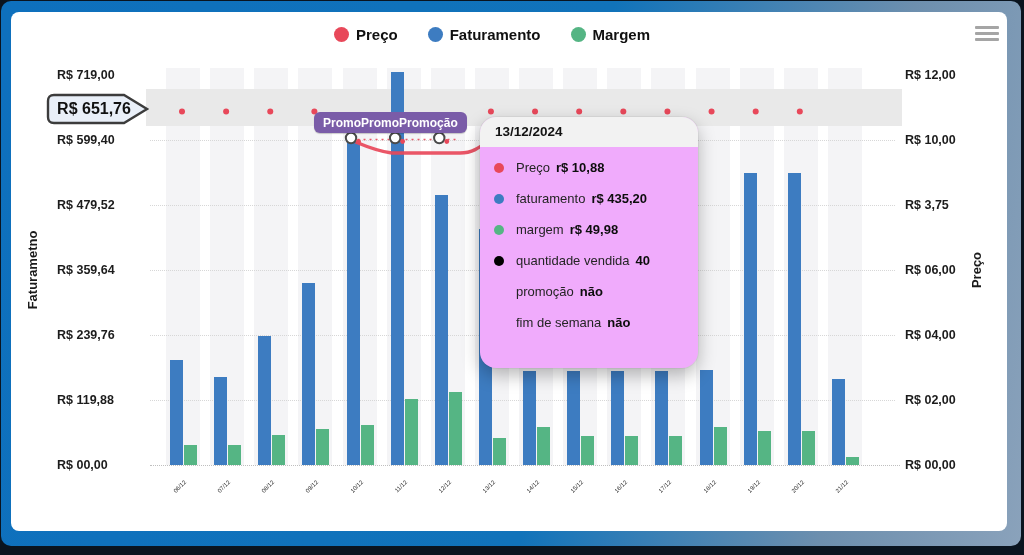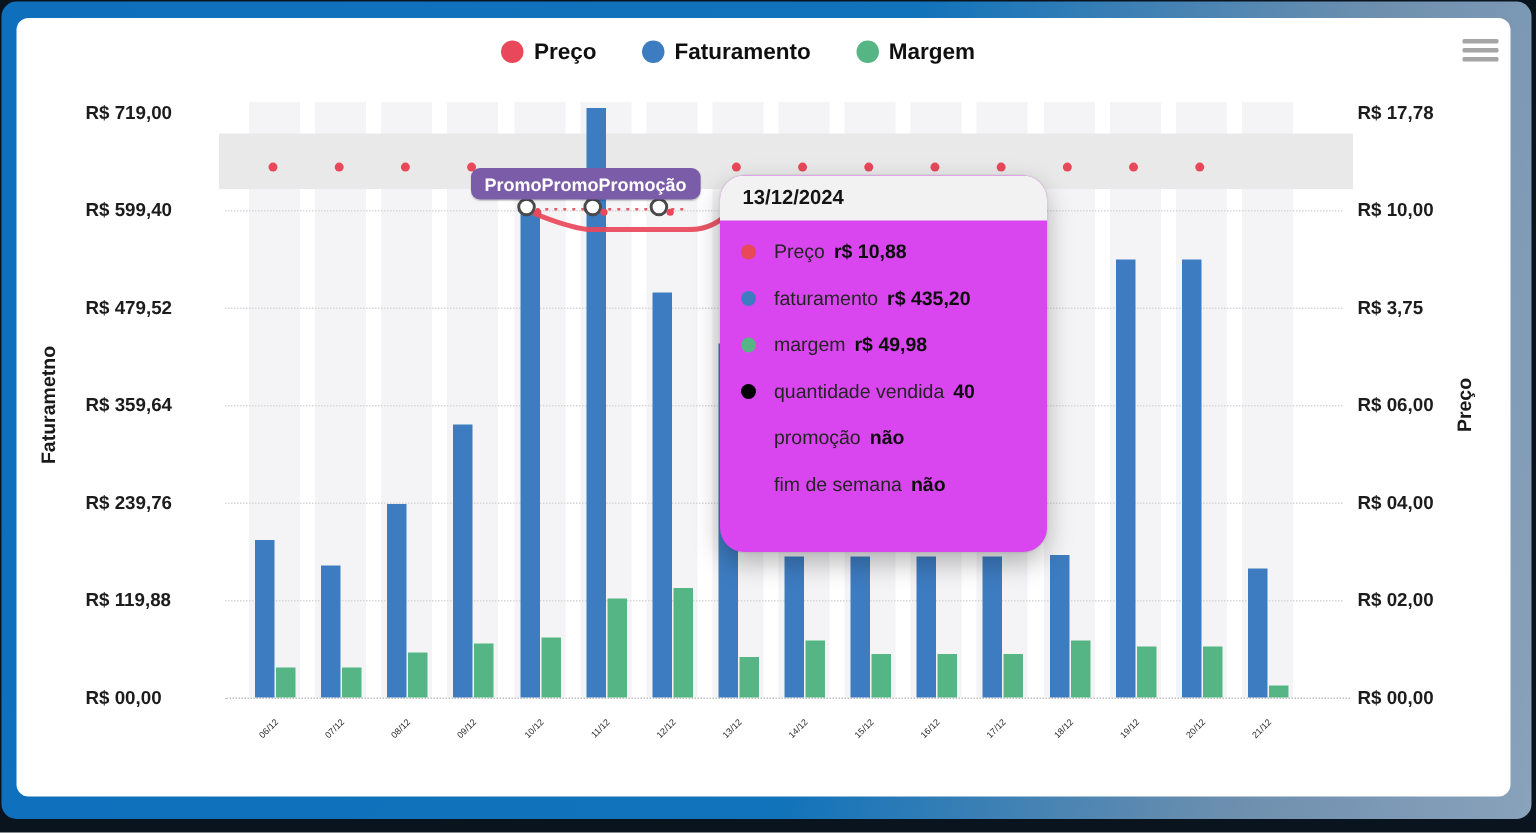--- a/index.html
+++ b/index.html
@@ -50,21 +50,21 @@
   #overlay{position:absolute;left:0;top:0;pointer-events:none;}
 
   .flag{position:absolute;left:46px;top:93px;width:104px;height:32px;}
   .flag .txt{position:absolute;left:10px;top:0;width:76px;height:32px;display:flex;align-items:center;justify-content:center;
     font-size:16px;font-weight:700;color:#111;}
 
   .badge{position:absolute;left:314px;top:112px;height:21px;padding:0 9px;background:#7a5ca8;border-radius:6px;
     display:flex;align-items:center;box-shadow:0 1px 1px rgba(0,0,0,.2);}
   .badge span{font-size:12px;font-weight:700;color:#ffffff;white-space:nowrap;}
 
-  .tooltip{position:absolute;left:480px;top:117px;width:218px;height:251px;background:#d946ef;border-radius:16px;
+  .tooltip{position:absolute;left:480px;top:117px;width:218px;height:251px;background:#f0abfc;border-radius:16px;
     box-shadow:0 7px 18px rgba(0,0,0,.28), 0 0 0 1px rgba(0,0,0,.04);overflow:hidden;}
   .tt-head{height:30px;line-height:30px;padding:0 15px;background:#f2f2f2;font-size:13.5px;font-weight:700;color:#141414;}
   .tt-body{padding:5px 14px 0 14px;}
   .tt-row{display:flex;align-items:center;height:31px;}
   .tt-dot{width:10px;height:10px;border-radius:50%;margin-right:12px;flex:0 0 10px;}
   .tt-dot.none{background:transparent;}
   .tt-lbl{font-size:13px;color:#242424;}
   .tt-val{font-size:13px;font-weight:700;color:#0d0d0d;margin-left:6px;}
 
   .xlab{position:absolute;top:479px;width:34px;text-align:right;font-size:6px;color:#2a2a2a;
@@ -179,20 +179,26 @@
           <circle cx="490.91" cy="111.39999999999998" r="3" fill="#e8485a"></circle>
           <circle cx="535.04" cy="111.39999999999998" r="3" fill="#e8485a"></circle>
           <circle cx="579.1700000000001" cy="111.39999999999998" r="3" fill="#e8485a"></circle>
           <circle cx="623.3" cy="111.39999999999998" r="3" fill="#e8485a"></circle>
           <circle cx="667.4300000000001" cy="111.39999999999998" r="3" fill="#e8485a"></circle>
           <circle cx="711.5600000000001" cy="111.39999999999998" r="3" fill="#e8485a"></circle>
           <circle cx="755.69" cy="111.39999999999998" r="3" fill="#e8485a"></circle>
           <circle cx="799.82" cy="111.39999999999998" r="3" fill="#e8485a"></circle>
         </svg>
 
+      <div class="flag">
+        <svg width="104" height="32" viewBox="0 0 104 32">
+          <path d="M8,2 H78 L101,16 L78,30 H8 Q2,30 2,24 V8 Q2,2 8,2 Z" fill="#e9eff8" stroke="#3c3c3c" stroke-width="2.4"></path>
+        </svg>
+        <span class="txt">R$ 651,76</span>
+      </div>
 
       <div class="badge" id="badge">
           <span>Promo</span>
           <span>Promo</span>
           <span>Promoção</span>
         </div>
 
       <div class="tooltip">
         <div class="tt-head">13/12/2024</div>
         <div class="tt-body" id="tt-body">
@@ -248,21 +254,21 @@
           <div class="xlab" style="left: 810.95px;">21/12</div>
         </div>
 
     <div class="tickL" style="top: 75px;">R$ 719,00</div>
         <div class="tickL" style="top: 140px;">R$ 599,40</div>
         <div class="tickL" style="top: 205px;">R$ 479,52</div>
         <div class="tickL" style="top: 270px;">R$ 359,64</div>
         <div class="tickL" style="top: 335px;">R$ 239,76</div>
         <div class="tickL" style="top: 400px;">R$ 119,88</div>
         <div class="tickL" style="top: 465px;">R$ 00,00</div>
-        <div class="tickR" style="top: 75px;">R$ 17,78</div>
+        <div class="tickR" style="top: 75px;">R$ 12,00</div>
         <div class="tickR" style="top: 140px;">R$ 10,00</div>
         <div class="tickR" style="top: 205px;">R$ 3,75</div>
         <div class="tickR" style="top: 270px;">R$ 06,00</div>
         <div class="tickR" style="top: 335px;">R$ 04,00</div>
         <div class="tickR" style="top: 400px;">R$ 02,00</div>
         <div class="tickR" style="top: 465px;">R$ 00,00</div>
       </div>
   </div>
 </div>
 

